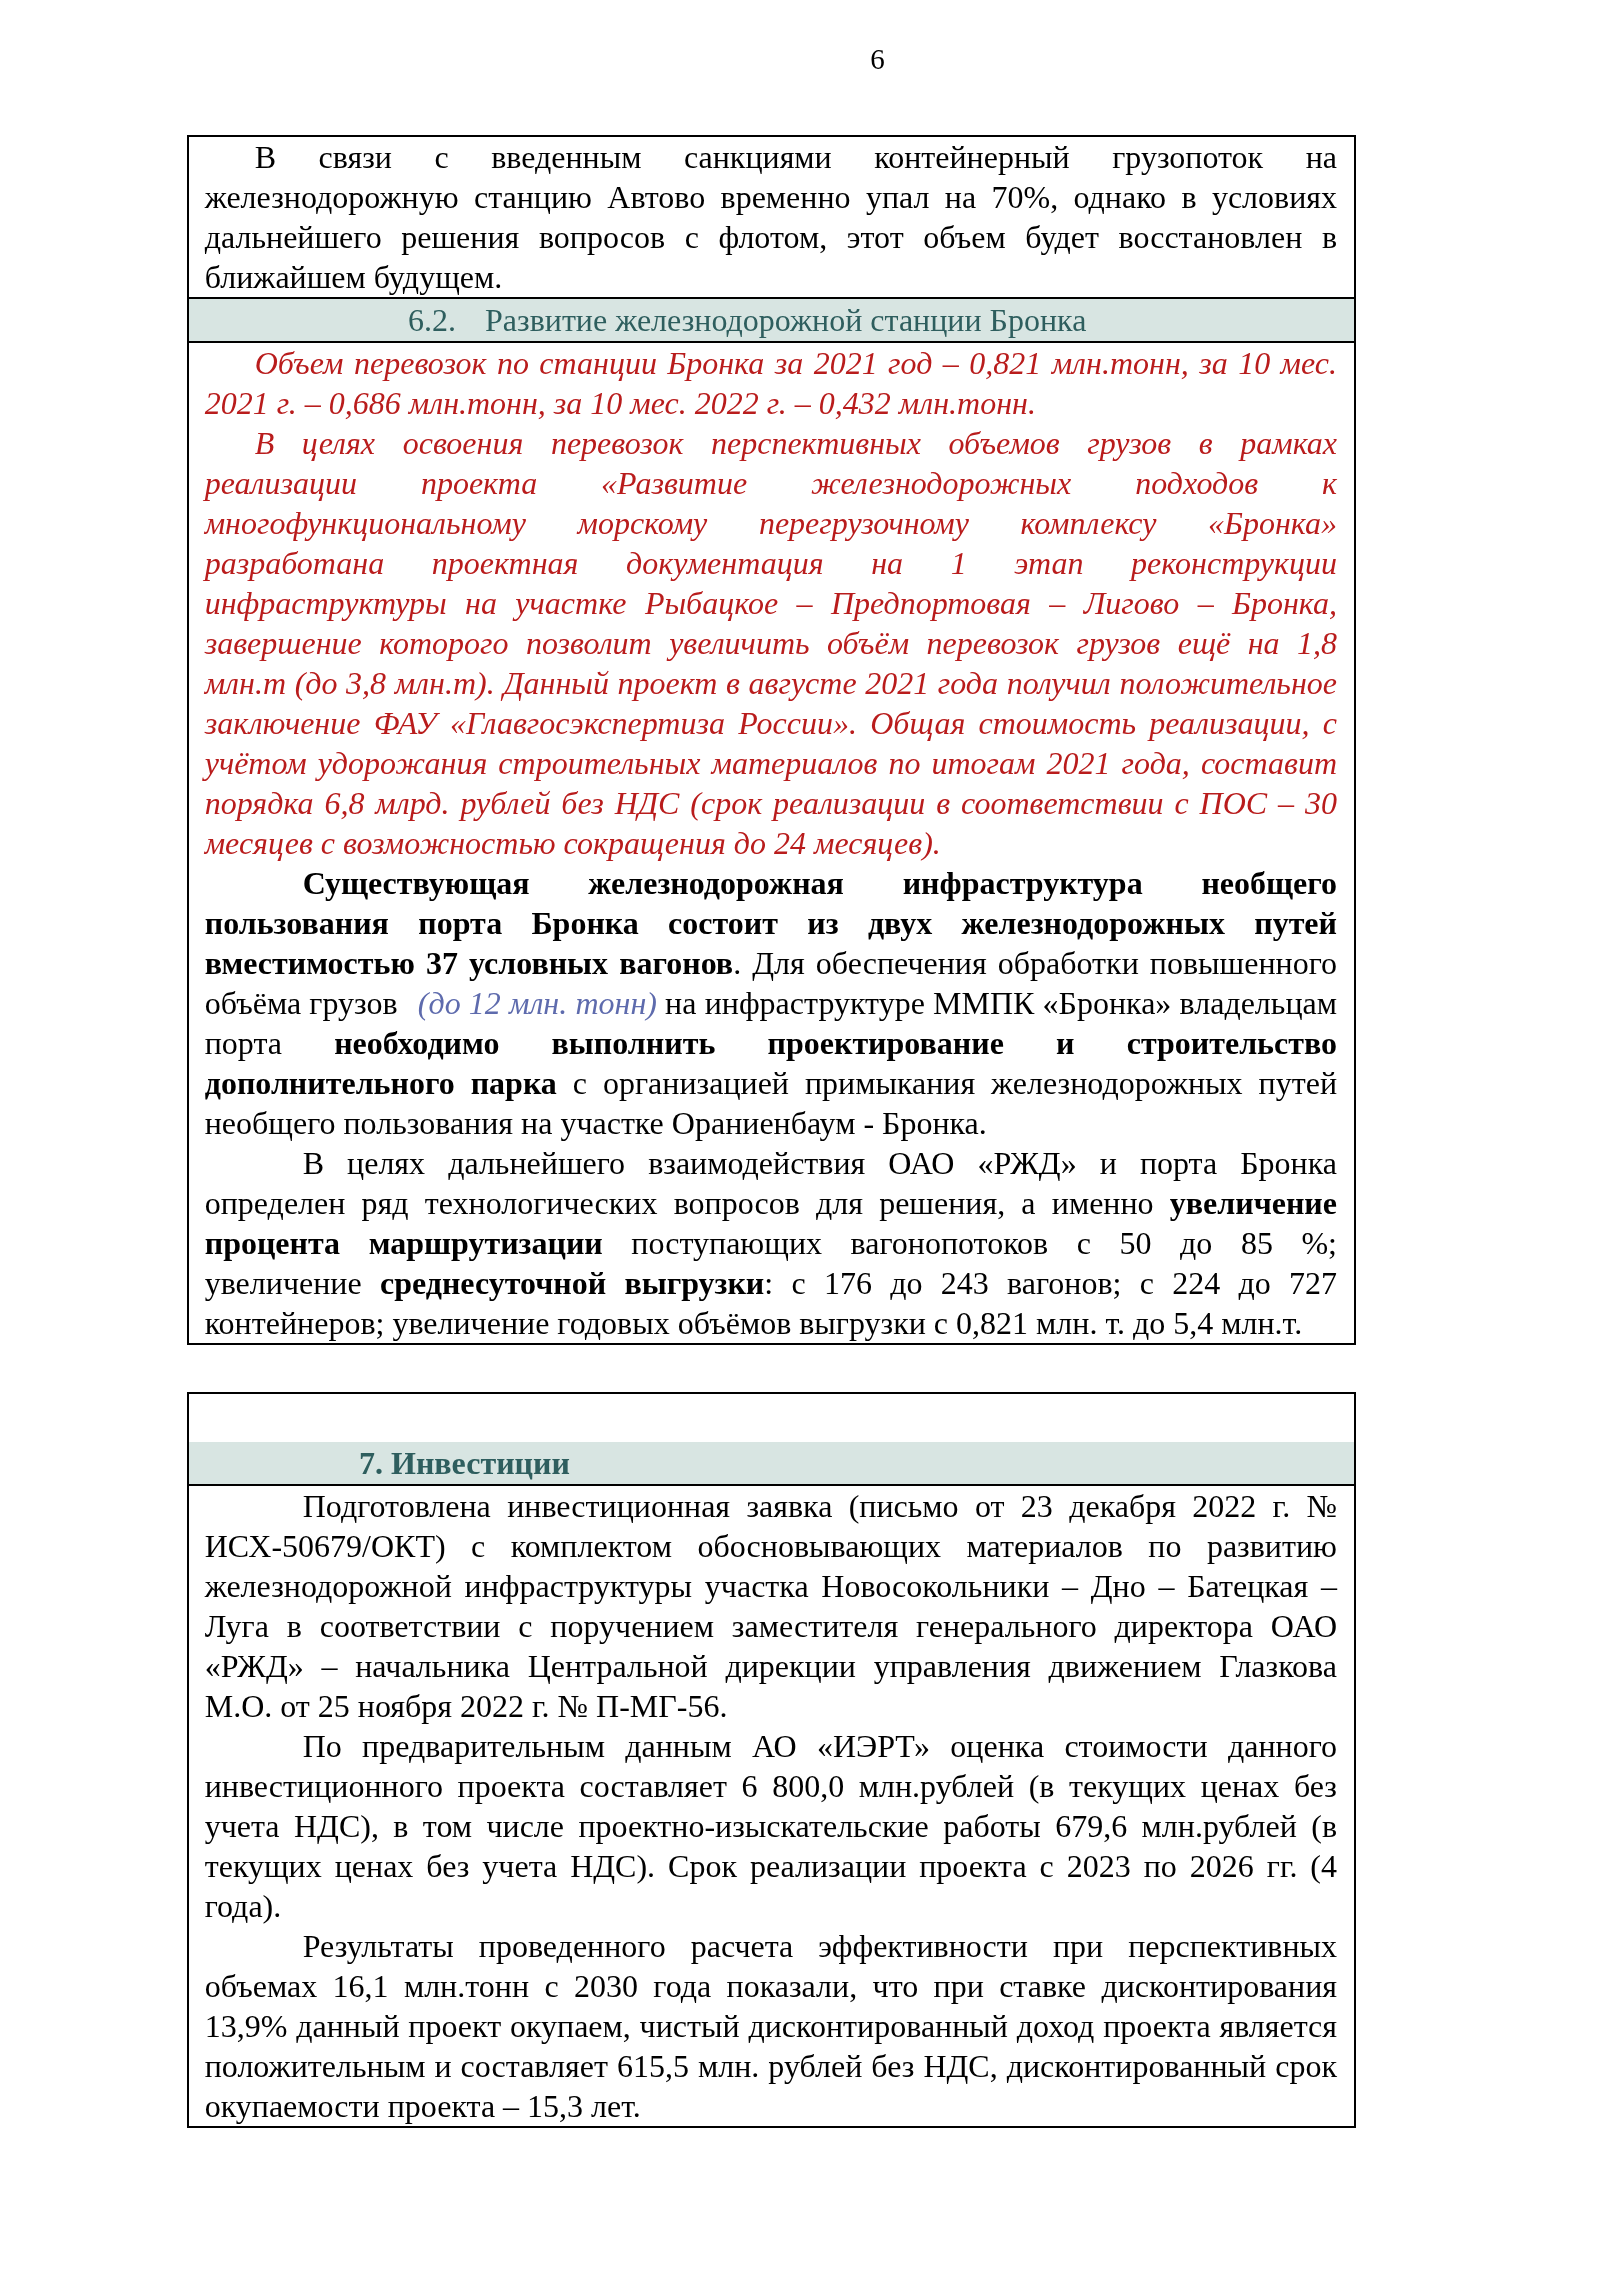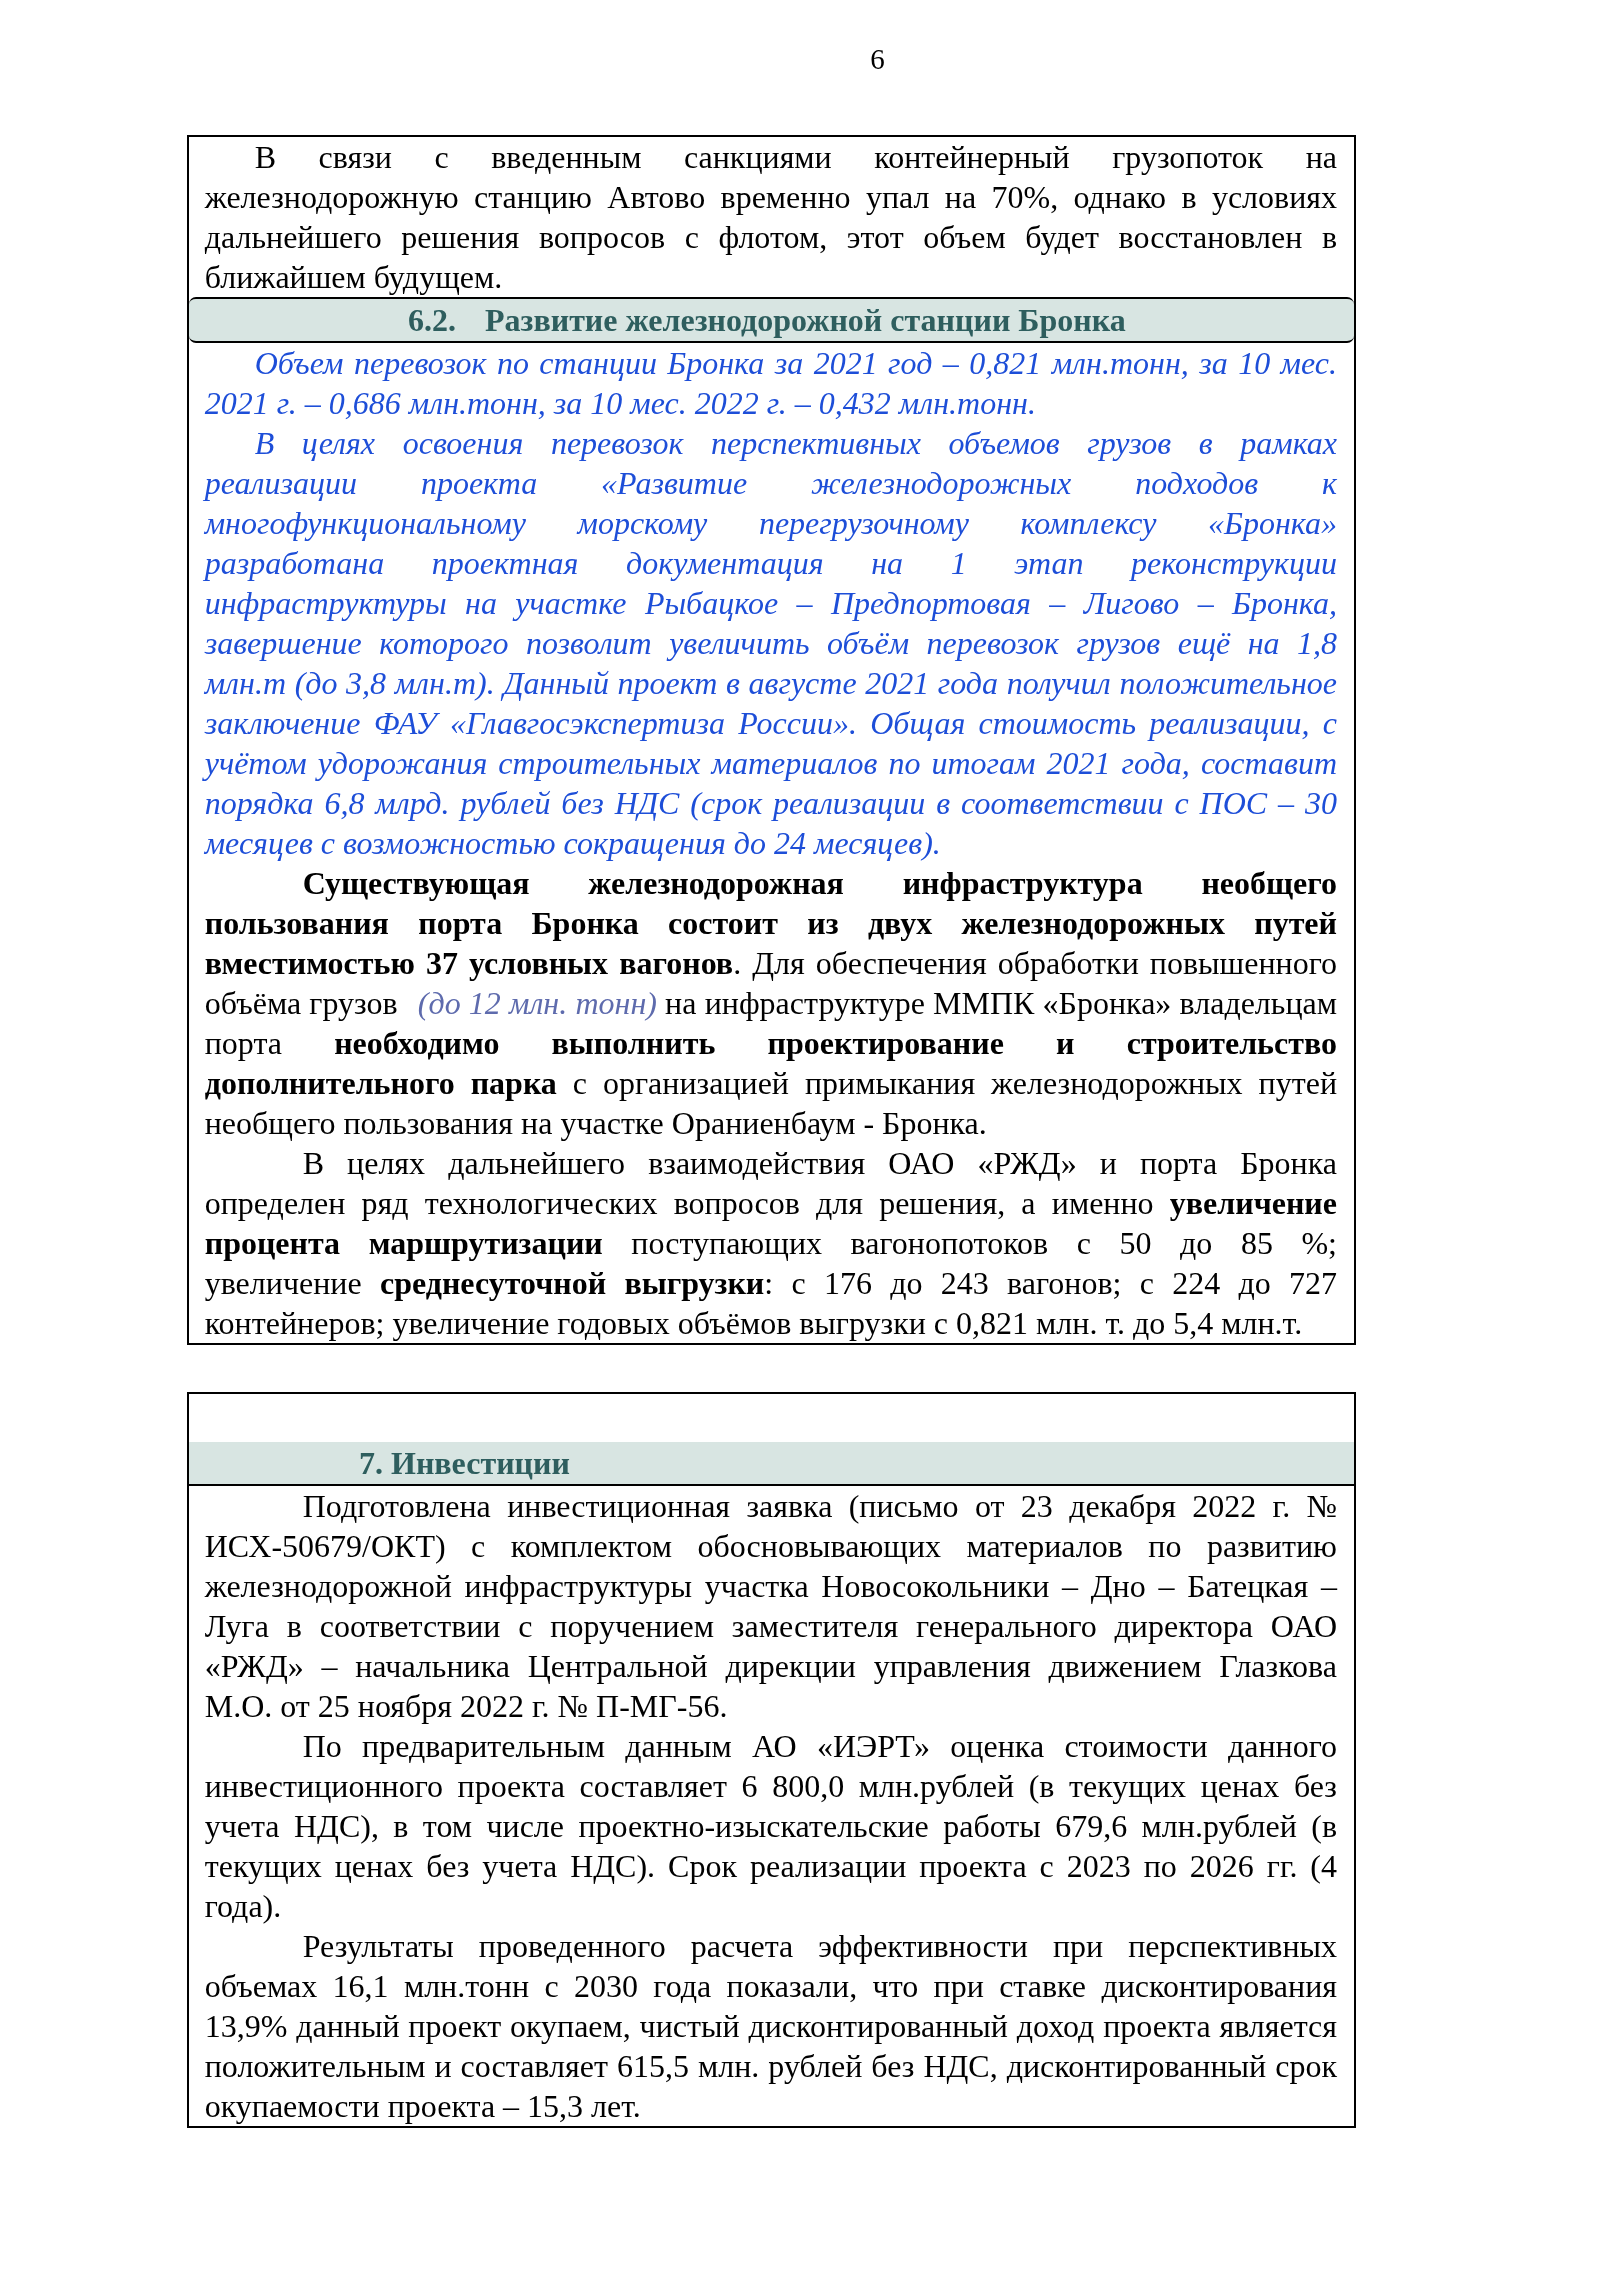--- a/index.html
+++ b/index.html
@@ -43,21 +43,21 @@
     padding: 0 17px 0 15.7px;
     font-size: 32px;
     line-height: 40px;
     text-align: justify;
   }
   .pt { padding-top: 5.2px; }
   .pb { padding-bottom: 9.2px; }
   .ind-sm { text-indent: 50px; }
   .ind-lg { text-indent: 98px; }
   .blue {
-    color: #1d4ed8;
+    color: #b91c1c;
     font-style: italic;
   }
   .violet {
     color: #5E6BAD;
     font-style: italic;
     margin-left: 12px;
   }
   .b { font-weight: bold; }
   .band {
     background: #D8E5E2;
@@ -65,22 +65,21 @@
     font-size: 32px;
     line-height: 42px;
     height: 42px;
     white-space: nowrap;
     overflow: hidden;
   }
   .band-62 {
     border-top: 2.6px solid #000000;
     border-bottom: 2.6px solid #000000;
     padding-left: 219px;
-    font-weight: 700;
-    border-radius: 7px;
+    font-weight: 400;
   }
   .band-62 .tab-gap {
     display: inline-block;
     width: 29px;
   }
   .band-7 {
     border-bottom: 2.6px solid #000000;
     padding-left: 170px;
     font-weight: 700;
     margin-top: 48px;

